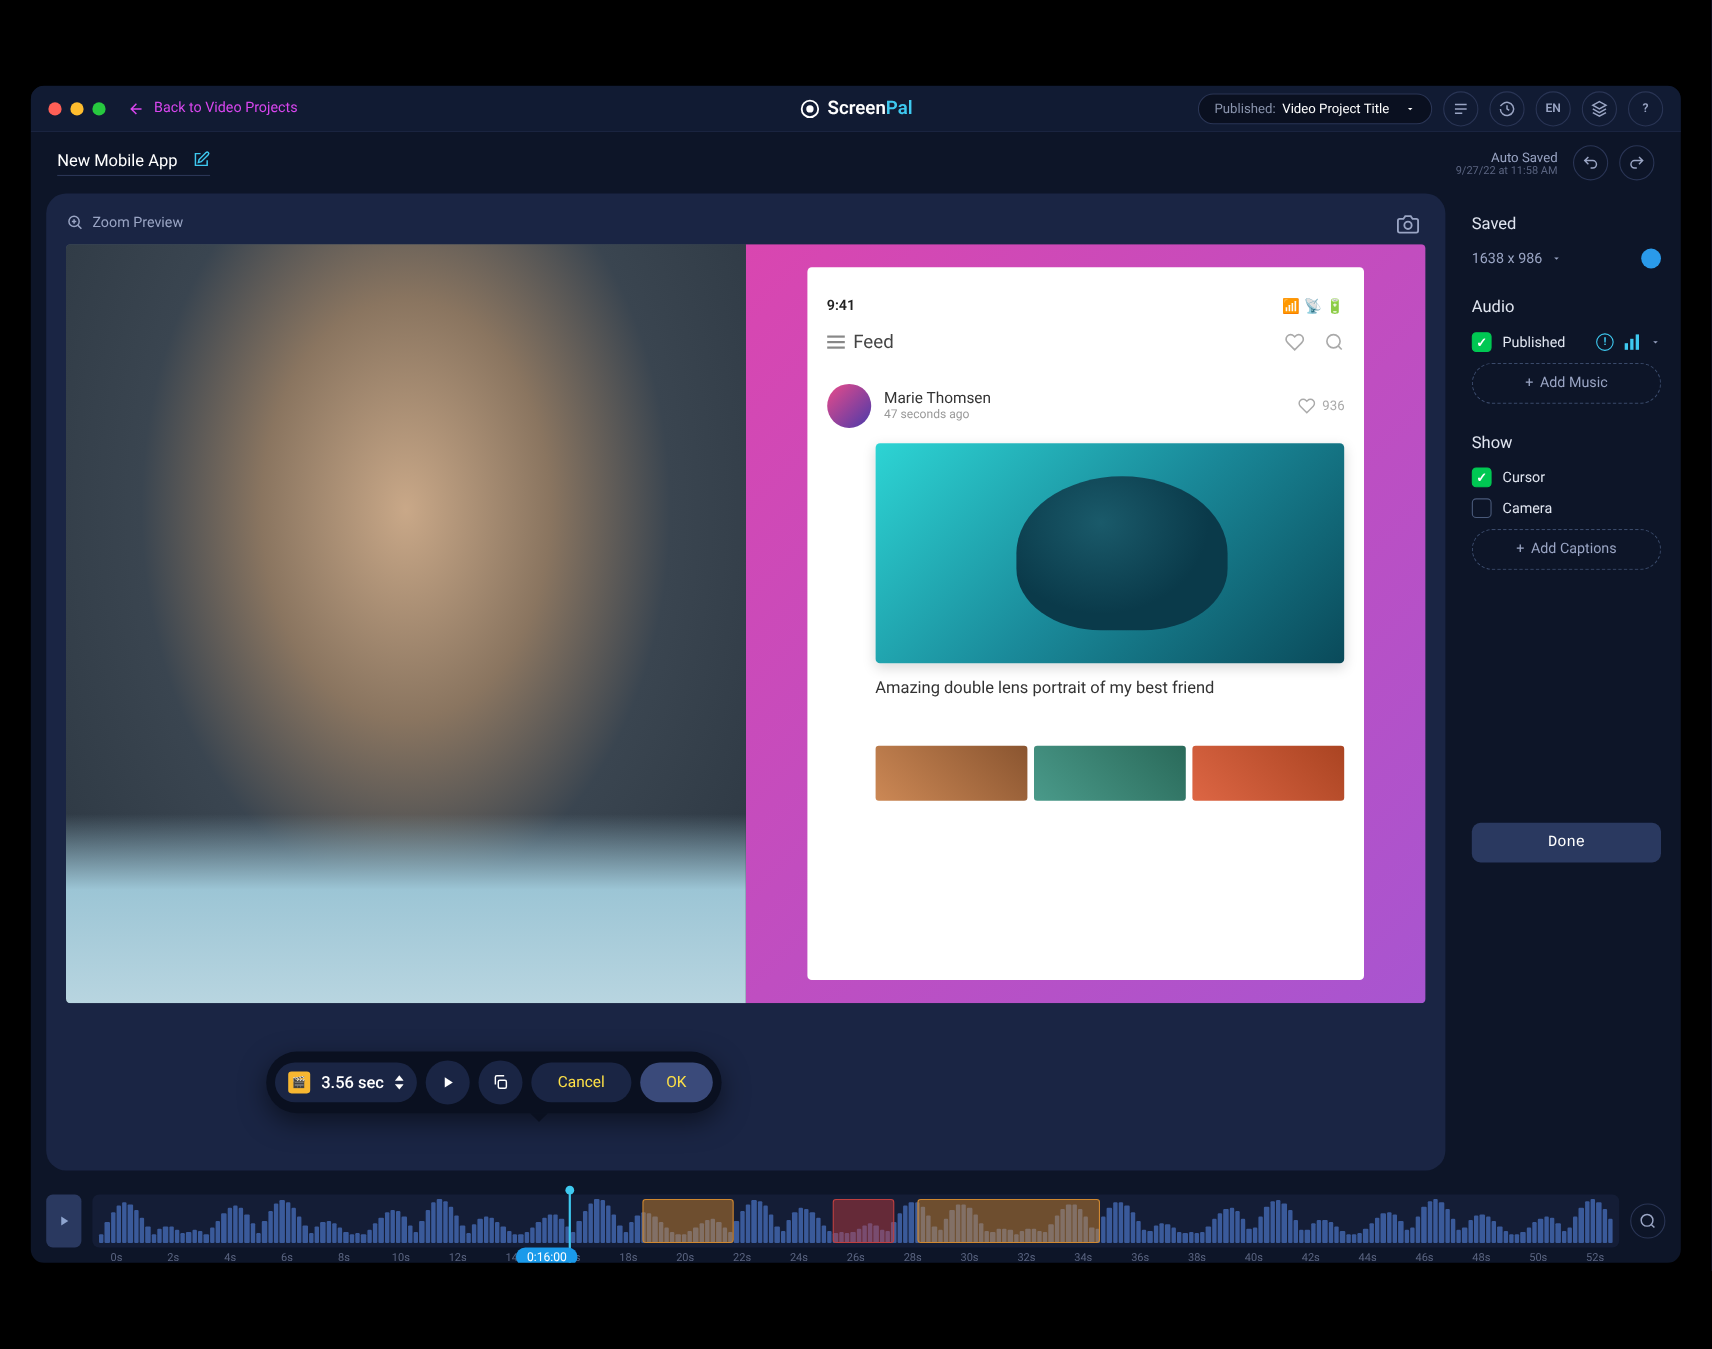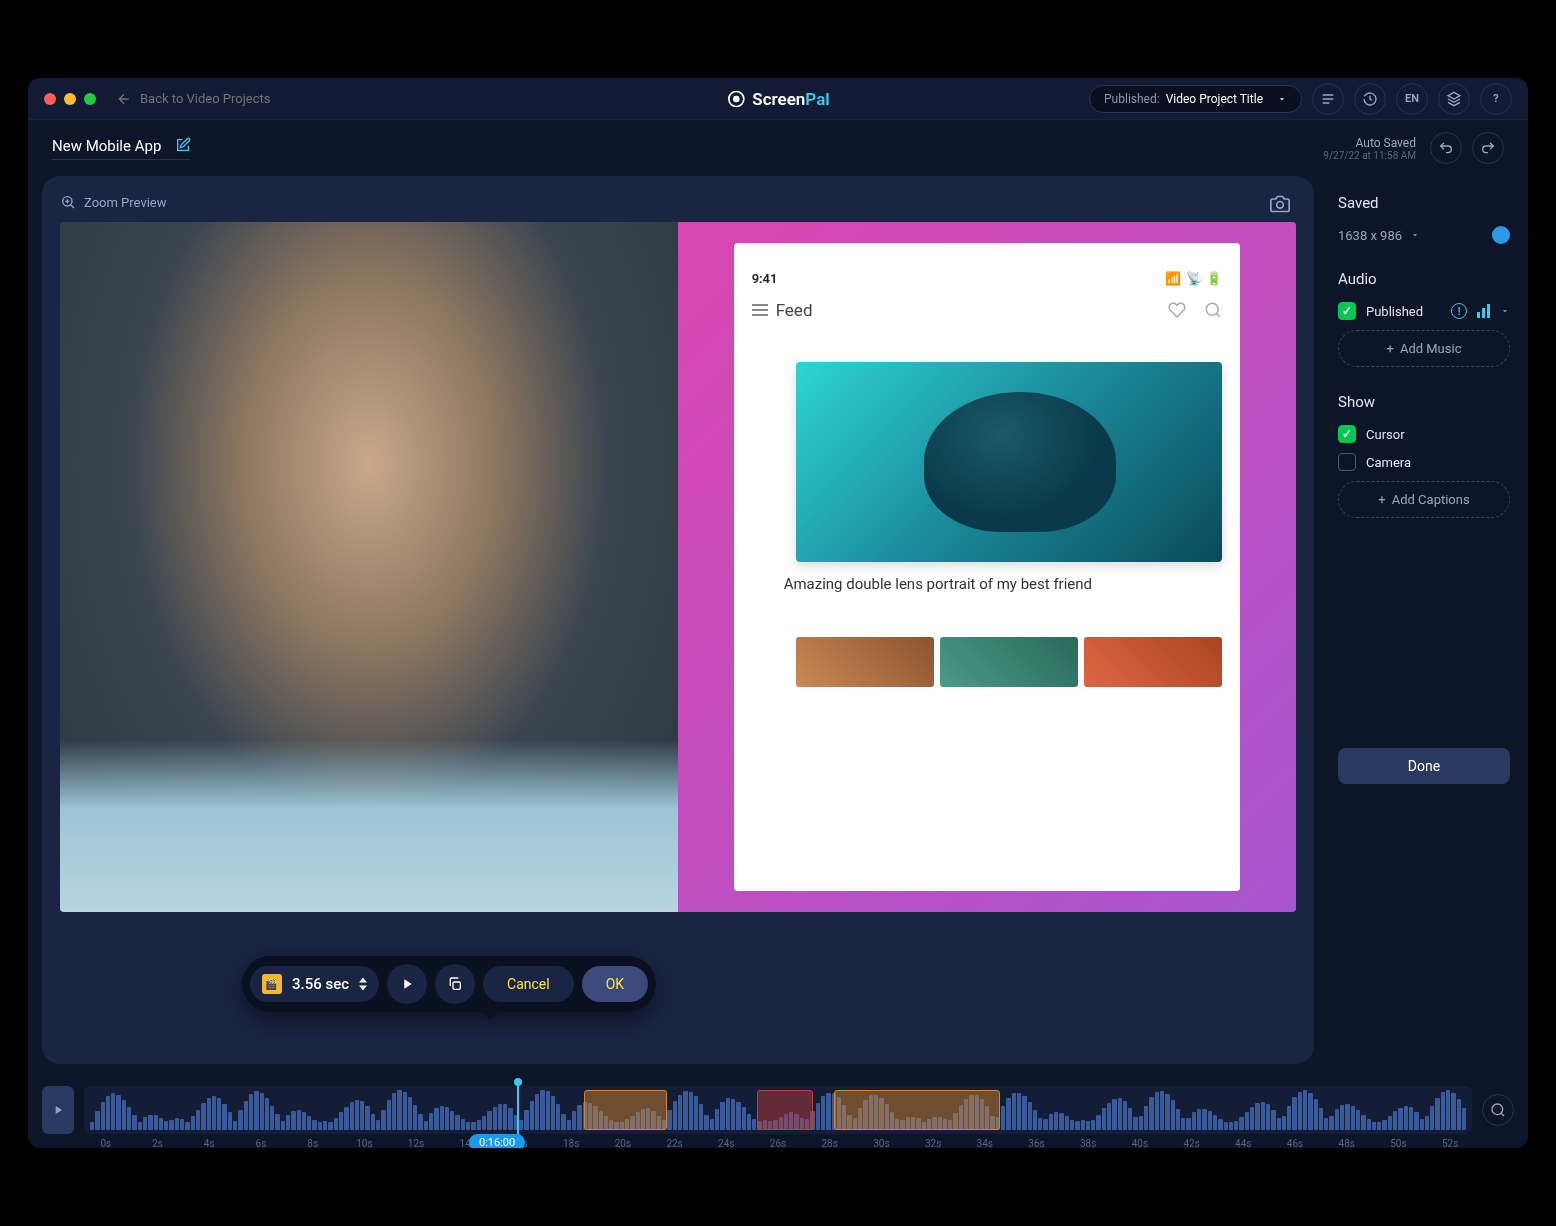--- a/index.html
+++ b/index.html
@@ -27,21 +27,21 @@
   display: flex;
   align-items: center;
   padding: 0 16px;
   border-bottom: 1px solid #1a2440;
 }
 .traffic-lights { display: flex; gap: 8px; margin-right: 20px; }
 .traffic-lights span { width: 12px; height: 12px; border-radius: 50%; display: block; }
 .tl-red { background: #ff5f56; }
 .tl-yellow { background: #ffbd2e; }
 .tl-green { background: #27c93f; }
-.back-btn { display: flex; align-items: center; gap: 8px; color: #737373; font-size: 13px; cursor: pointer; justify-content: flex-end; }
+.back-btn { display: flex; align-items: center; gap: 8px; color: #d946ef; font-size: 13px; cursor: pointer; justify-content: flex-end; }
 .back-btn svg { width: 16px; height: 16px; }
 .logo { position: absolute; left: 50%; transform: translateX(-50%); display: flex; align-items: center; gap: 6px; color: #fff; font-weight: 600; font-size: 17px; }
 .logo svg { width: 20px; height: 20px; }
 .logo-pal { color: #3ec9f0; }
 .titlebar-right { margin-left: auto; display: flex; align-items: center; gap: 10px; }
 .publish-dropdown {
   background: #0a1020;
   border: 1px solid #2a3555;
   border-radius: 18px;
   padding: 6px 14px;
@@ -180,21 +180,21 @@
 .post-image::before {
   content: '';
   position: absolute;
   left: 30%;
   top: 15%;
   width: 45%;
   height: 70%;
   background: radial-gradient(ellipse at 40% 30%, #1a5a6a 0%, #0a3a4a 60%);
   border-radius: 50% 50% 40% 40%;
 }
-.post-caption { margin-left: 32px; font-size: 15px; color: #333; line-height: 1.4; }
+.post-caption { margin-left: 44px; font-size: 15px; color: #333; line-height: 1.4; }
 .post-thumbs { margin: 14px 0 0 44px; height: 50px; display: flex; gap: 6px; }
 .post-thumbs span { flex: 1; border-radius: 3px; }
 .post-thumbs span:nth-child(1) { background: linear-gradient(45deg,#cc8855,#8a5530); }
 .post-thumbs span:nth-child(2) { background: linear-gradient(45deg,#4a9a8a,#2a6a5a); }
 .post-thumbs span:nth-child(3) { background: linear-gradient(45deg,#dd6644,#aa4422); }
 
 .floating-toolbar {
   position: absolute;
   bottom: 52px;
   left: 200px;
@@ -287,20 +287,21 @@
 .done-btn {
   width: 100%;
   padding: 10px;
   background: #2a3960;
   border-radius: 8px;
   color: #fff;
   font-size: 14px;
   text-align: center;
   cursor: pointer;
   margin-top: 230px;
+  font-family: Liberation Mono, monospace;
 }
 
 .timeline-area {
   padding: 8px 14px 14px 14px;
   display: flex;
   align-items: flex-start;
   gap: 10px;
   position: relative;
 }
 .play-main {
@@ -512,20 +513,33 @@
                 <svg viewBox="0 0 24 24" fill="none" stroke="currentColor" stroke-width="2">
                     <path d="M20.84 4.61a5.5 5.5 0 0 0-7.78 0L12 5.67l-1.06-1.06a5.5 5.5 0 0 0-7.78 7.78l1.06 1.06L12 21.23l7.78-7.78 1.06-1.06a5.5 5.5 0 0 0 0-7.78z"></path>
                   </svg>
                 <svg viewBox="0 0 24 24" fill="none" stroke="currentColor" stroke-width="2">
                     <circle cx="11" cy="11" r="8"></circle>
                     <path d="M21 21l-4.35-4.35"></path>
                   </svg>
               </div>
             </div>
             <div class="post">
+              <div class="post-head">
+                <div class="avatar"></div>
+                <div>
+                  <div class="post-name">Marie Thomsen</div>
+                  <div class="post-time">47 seconds ago</div>
+                </div>
+                <div class="post-likes">
+                  <svg viewBox="0 0 24 24" fill="none" stroke="currentColor" stroke-width="2">
+                      <path d="M20.84 4.61a5.5 5.5 0 0 0-7.78 0L12 5.67l-1.06-1.06a5.5 5.5 0 0 0-7.78 7.78l1.06 1.06L12 21.23l7.78-7.78 1.06-1.06a5.5 5.5 0 0 0 0-7.78z"></path>
+                    </svg>
+                  <span>936</span>
+                </div>
+              </div>
               <div class="post-image"></div>
               <div class="post-caption">Amazing double lens portrait of my best friend</div>
             </div>
             <div class="post">
               <div class="post-thumbs">
                   <span></span>
                   <span></span>
                   <span></span>
                 </div>
             </div>

